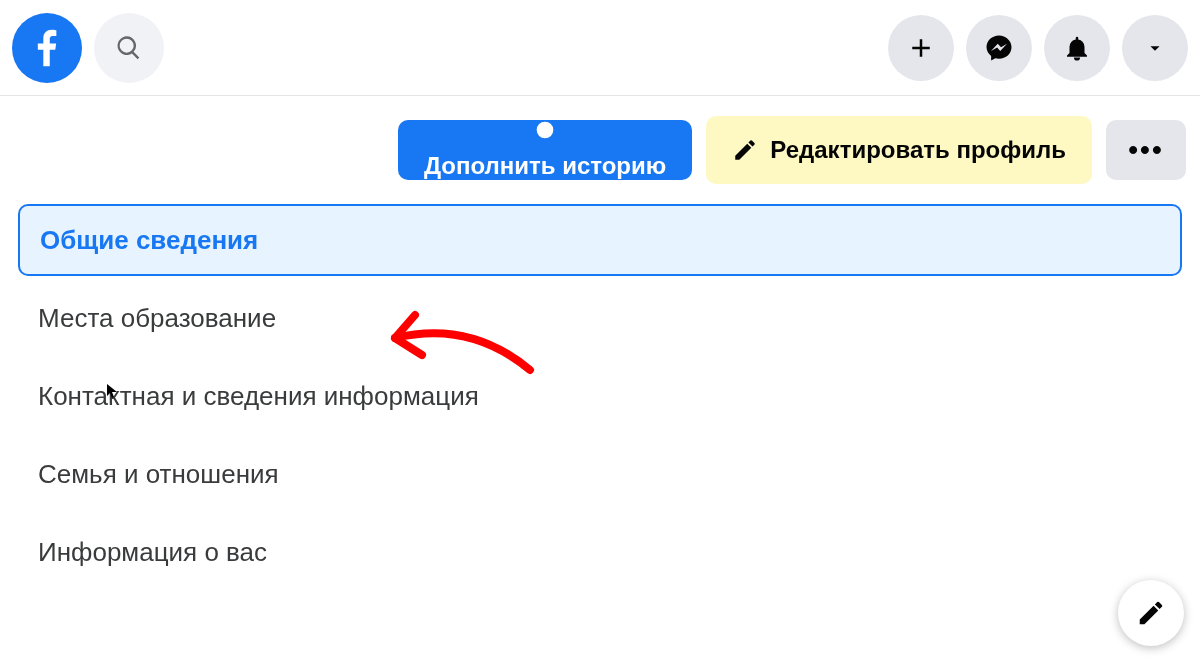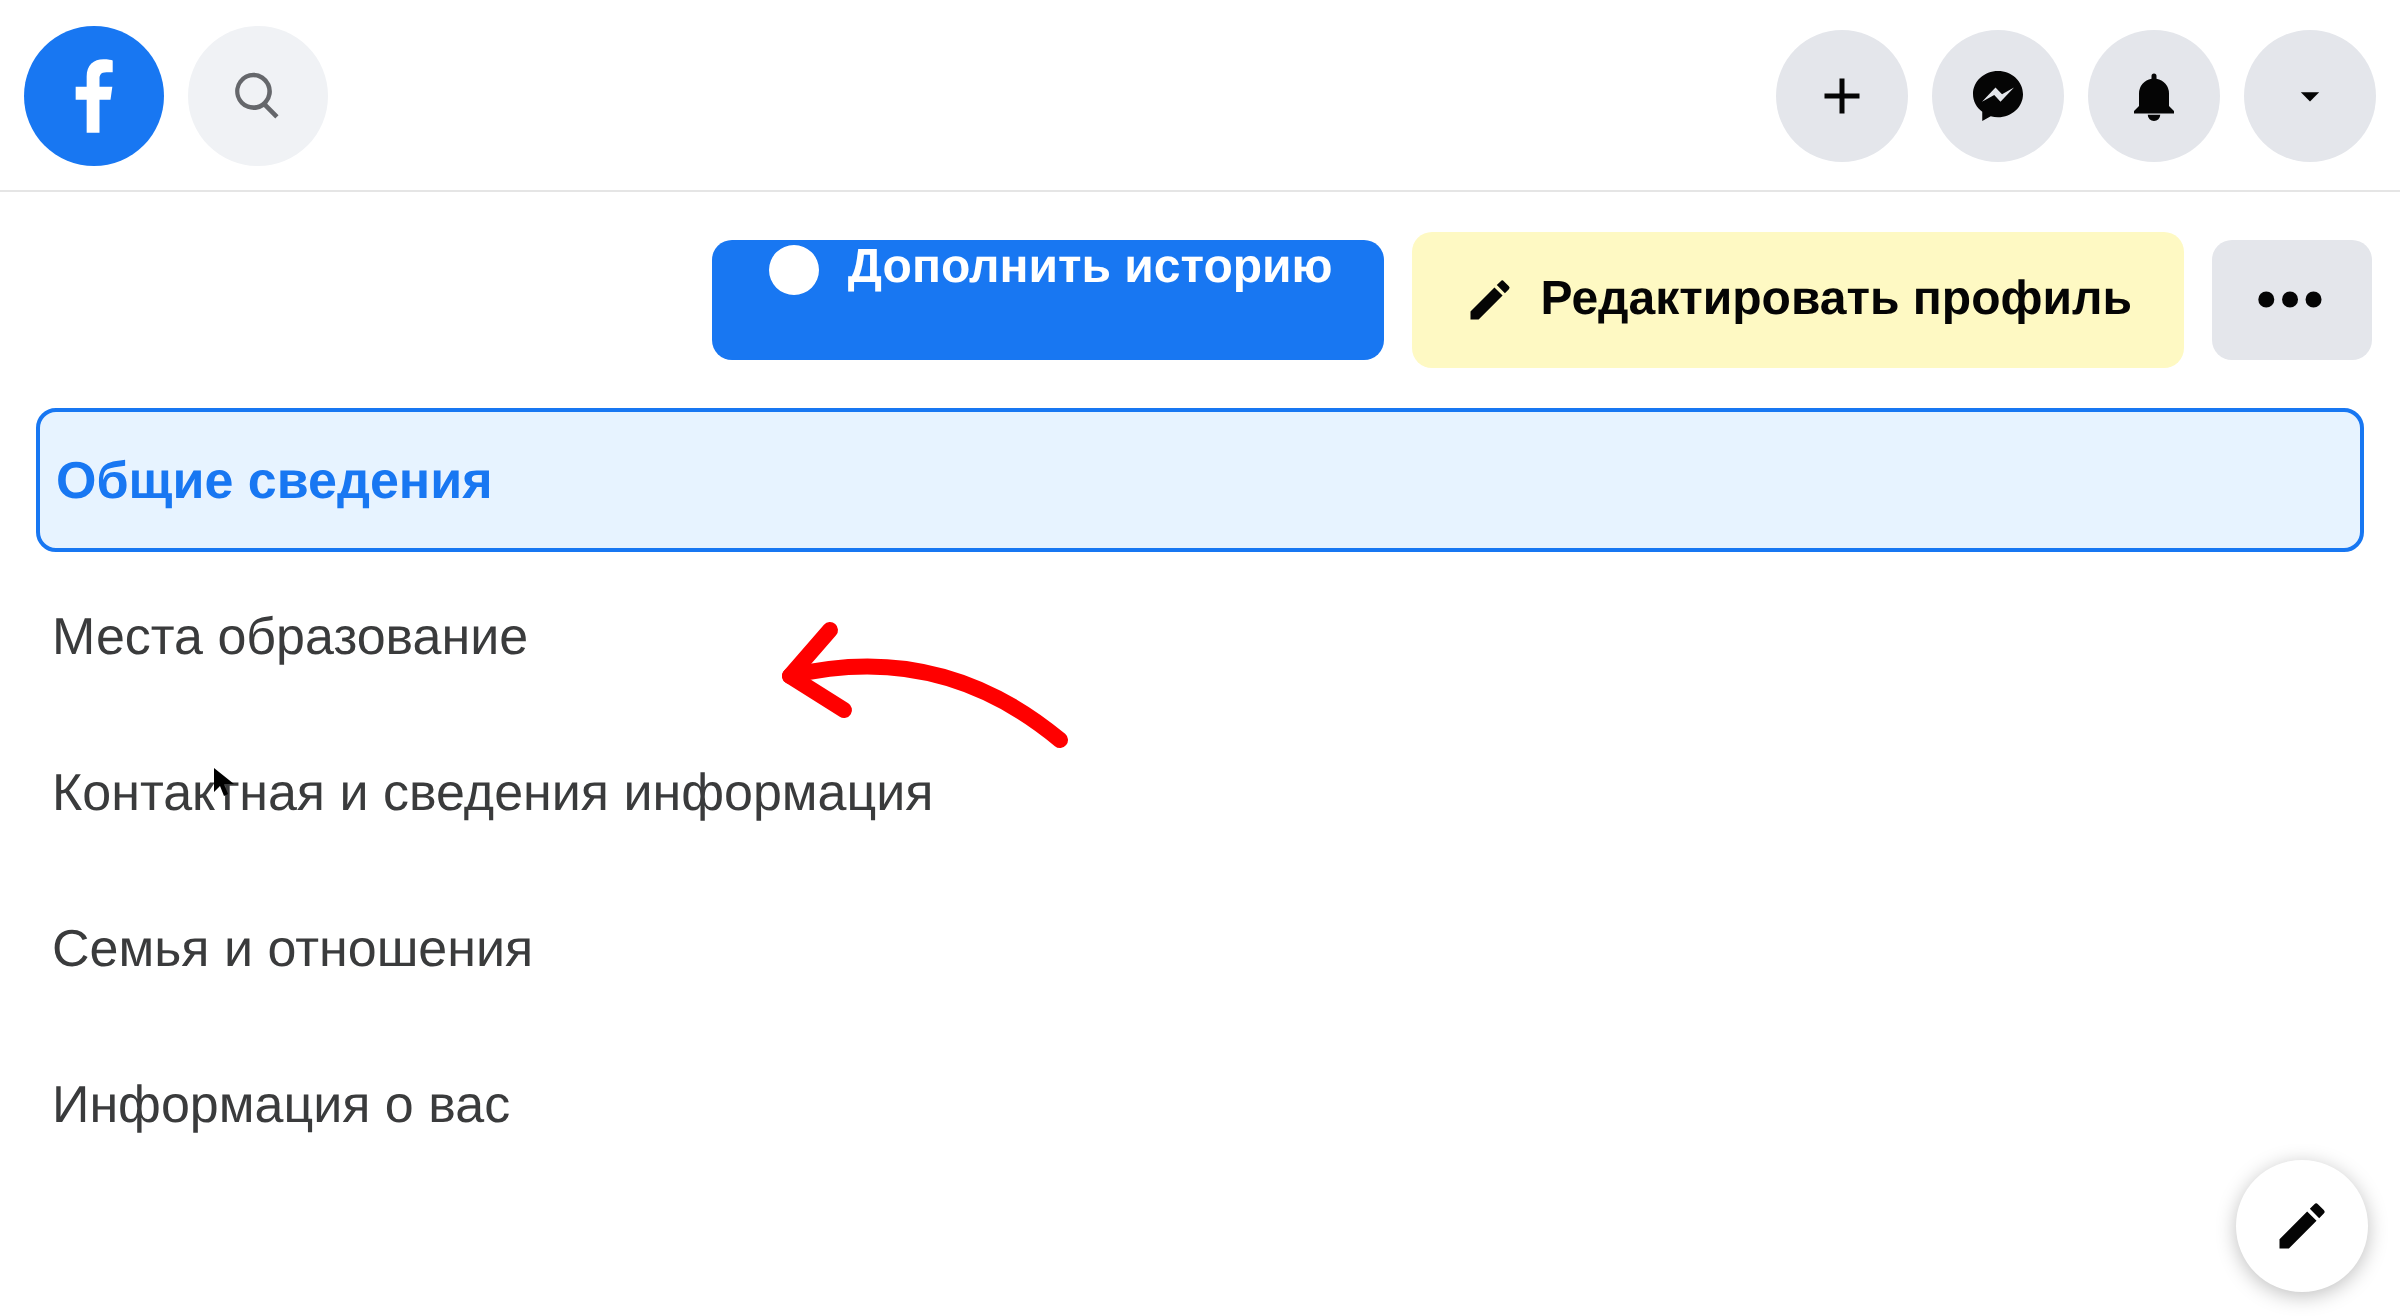--- a/index.html
+++ b/index.html
@@ -80,24 +80,26 @@
       gap: 14px;
       padding: 0 14px;
     }
     .primary-btn {
       background: #1877f2;
       color: #fff;
       border-radius: 10px;
       height: 60px;
       padding: 0 26px;
       display: flex;
+      align-items: center;
       gap: 12px;
       font-size: 24px;
       font-weight: 600;
       cursor: pointer;
+      flex-direction: column;
     }
     .primary-btn svg { width: 30px; height: 30px; fill: #fff; }
     .secondary-btn {
       background: #fef9c3;
       color: #050505;
       border-radius: 10px;
       height: 68px;
       padding: 0 26px;
       display: flex;
       align-items: center;
@@ -122,21 +124,21 @@
       letter-spacing: 2px;
     }
     
     .nav-list {
       padding: 0 18px;
     }
     .nav-item {
       display: flex;
       align-items: center;
       height: 72px;
-      padding: 0 8px;
+      padding: 0 20px;
       border-radius: 10px;
       font-size: 26px;
       color: #3a3b3c;
       font-weight: 500;
       cursor: pointer;
       margin-bottom: 6px;
     }
     .nav-item.active {
       background: #e7f3ff;
       color: #1877f2;

